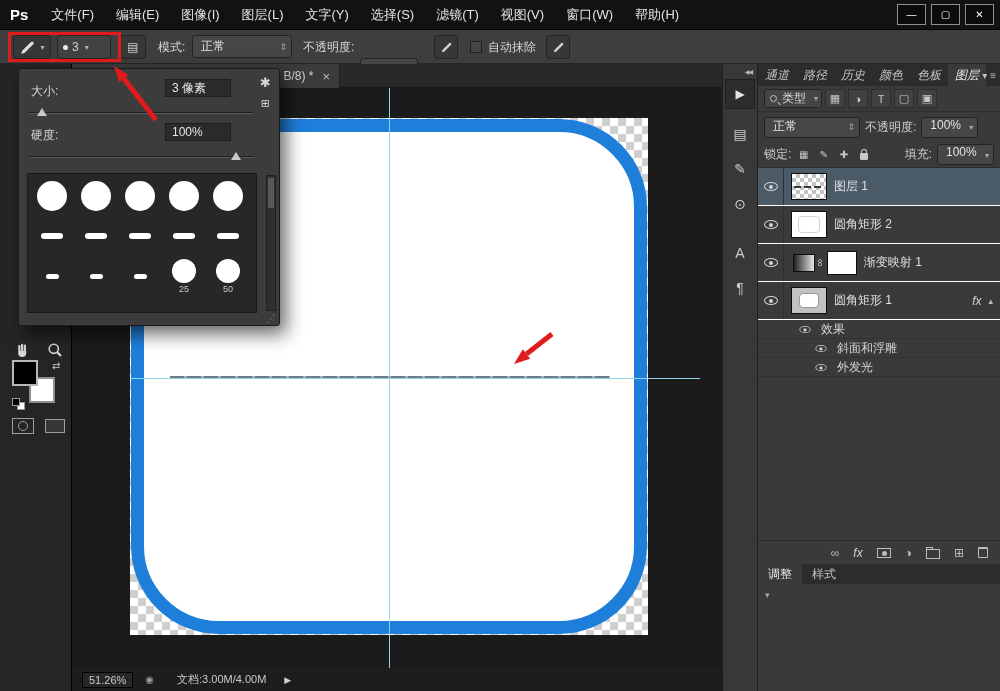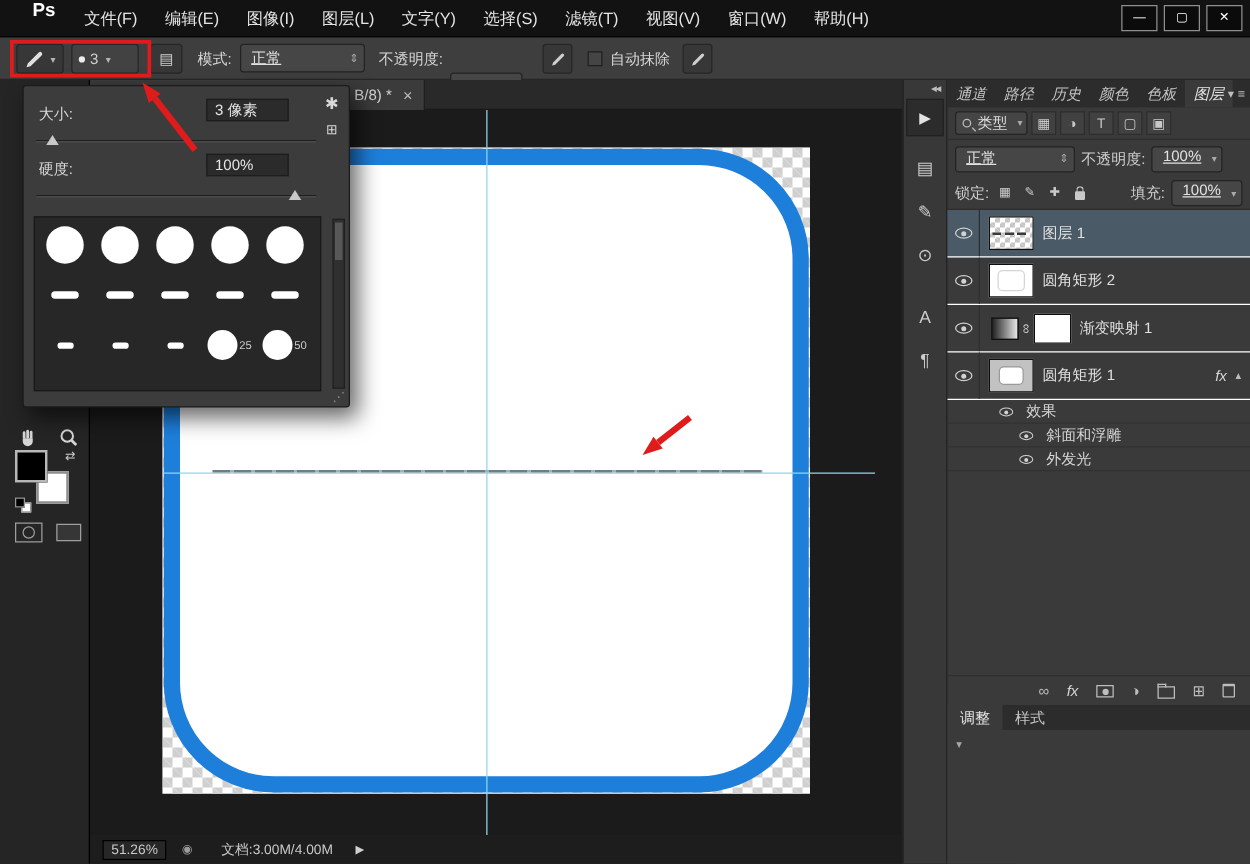--- a/index.html
+++ b/index.html
@@ -3,40 +3,40 @@
 <meta charset="utf-8">
 <style>
   * { margin:0; padding:0; box-sizing:border-box; }
   body { background:#555; }
   .app { position:relative; width:1000px; height:691px; background:#1b1b1b;
          font-family:"Liberation Sans","DejaVu Sans",sans-serif; font-size:12px; color:#cfcfcf;
          overflow:hidden; cursor:default; }
 
   
   .menubar { position:absolute; top:0; left:0; right:0; height:30px; background:#121212;
-             border-bottom:1px solid #000; display:flex; align-items:flex-start; padding-left:24px; }
+             border-bottom:1px solid #000; display:flex; align-items:center; padding-left:8px; }
   .logo { font-weight:bold; color:#fff; font-size:15px; margin:0 12px 0 2px; }
   .menu-item { padding:0 11px; line-height:30px; font-size:13px; color:#e4e4e4; }
   .winctl { position:absolute; right:6px; top:4px; display:flex; gap:5px; }
   .winbtn { width:29px; height:21px; border:1px solid #8f8f8f; background:#0b0b0b; color:#fff;
             font-size:10px; display:flex; align-items:center; justify-content:center; }
 
   
   .optionsbar { position:absolute; top:30px; left:0; right:0; height:34px; background:#3e3e3e;
                 border-bottom:1px solid #262626; }
   .ob { position:absolute; top:5px; height:24px; display:flex; align-items:center; }
   .obtn { border:1px solid #262626; background:#373737; border-radius:3px; justify-content:center; }
   .tool-btn { left:13px; width:38px; gap:2px; }
   .tool-btn::after, .picker::after { content:"▾"; font-size:8px; color:#b5b5b5; margin-left:2px; }
   .picker { left:57px; width:54px; gap:4px; padding:0 5px; border:1px solid #262626; background:#424242; border-radius:3px; }
   .dot { width:5px; height:5px; border-radius:50%; background:#ededed; }
   .ptoggle { left:120px; width:26px; color:#cfcfcf; font-size:12px; }
   .oblbl { top:0; height:34px; color:#d6d6d6; }
   .combo { border:1px solid #232323; background:#464646; border-radius:3px; padding:0 18px 0 8px;
-           position:relative; color:#e2e2e2;text-decoration:underline; }
+           position:relative; color:#e2e2e2; }
   .combo::after { content:"⇕"; position:absolute; right:4px; top:50%; transform:translateY(-50%);
                   font-size:9px; color:#aaa; }
   .combo.single::after { content:"▾"; font-size:8px; }
   .mode-select { left:192px; width:100px; height:23px; }
   .op-select { left:360px; width:58px; height:23px; }
   .airbrush { left:434px; width:24px; }
   .cb { left:470px; top:11px; width:12px; height:12px; background:#454545; border:1px solid #1f1f1f; }
   .press { left:546px; width:24px; }
 
   
@@ -179,21 +179,21 @@
   .slider { position:absolute; width:224px; height:12px; }
   .track { position:absolute; left:0; right:0; top:5px; height:2px; background:#1e1e1e; border-bottom:1px solid #5a5a5a; }
   .sthumb { position:absolute; top:1px; width:0; height:0; border-left:5px solid transparent;
             border-right:5px solid transparent; border-bottom:8px solid #c9c9c9; }
   .presets { position:absolute; left:8px; top:104px; width:230px; height:140px; background:#272727;
              border:1px solid #191919; overflow:hidden; display:grid; grid-template-columns:repeat(5,44px);
              grid-auto-rows:40px; justify-items:center; align-items:center; padding:2px; }
   .pr-c { width:30px; height:30px; border-radius:50%; background:#fff; }
   .pr-f { width:22px; height:6px; border-radius:3px; background:#fff; }
   .pr-f.sm { width:13px; height:5px; }
-  .pr-lab { display:flex; flex-direction:row; align-items:center; gap:1px;justify-content:space-between; }
+  .pr-lab { display:flex; flex-direction:column; align-items:center; gap:1px;justify-content:space-between; }
   .pr-c2 { width:24px; height:24px; border-radius:50%; background:#fff; }
   .pr-lab span { font-size:9px; color:#c9c9c9; }
   .pscroll { position:absolute; right:3px; top:106px; width:10px; height:136px; background:#2f2f2f; border:1px solid #202020; }
   .pscroll::after { content:""; display:block; margin:2px auto 0; width:6px; height:30px; background:#585858; }
   .grip { position:absolute; right:3px; bottom:1px; color:#8b8b8b; font-size:10px; }
 
   
   .redbox { position:absolute; left:8px; top:32px; width:113px; height:30px; border:3px solid #e01b1b; z-index:60; }
   .arrow1 { position:absolute; left:104px; top:56px; z-index:61; }
   .arrow2 { position:absolute; left:508px; top:330px; z-index:30; }

